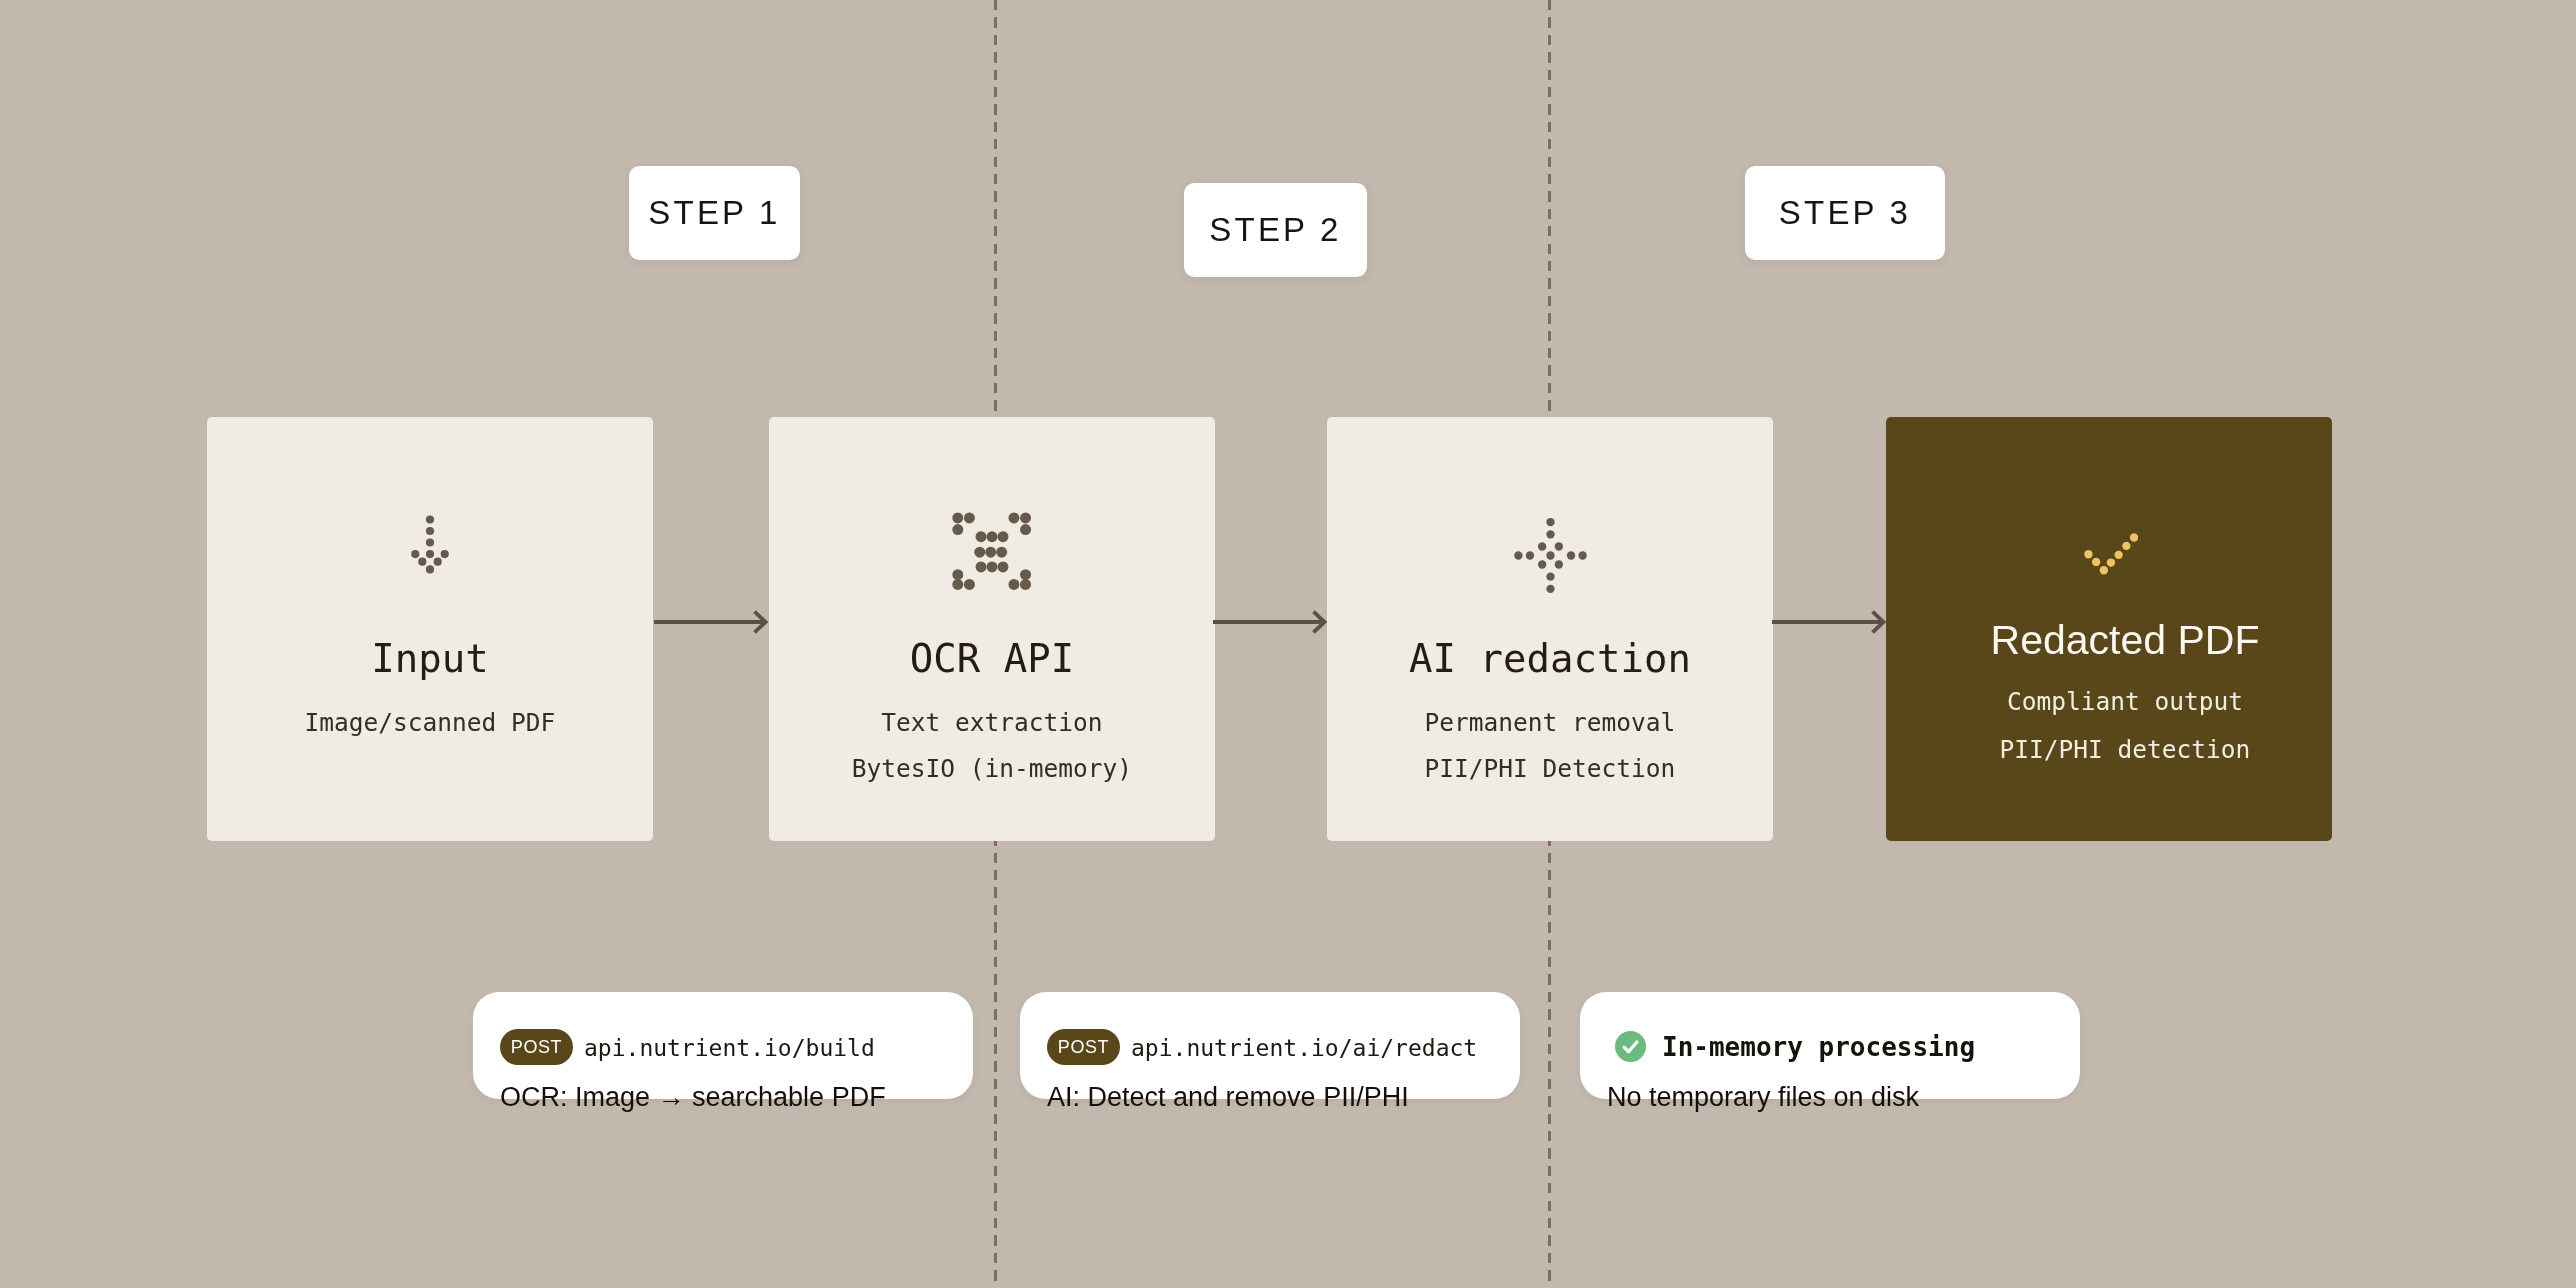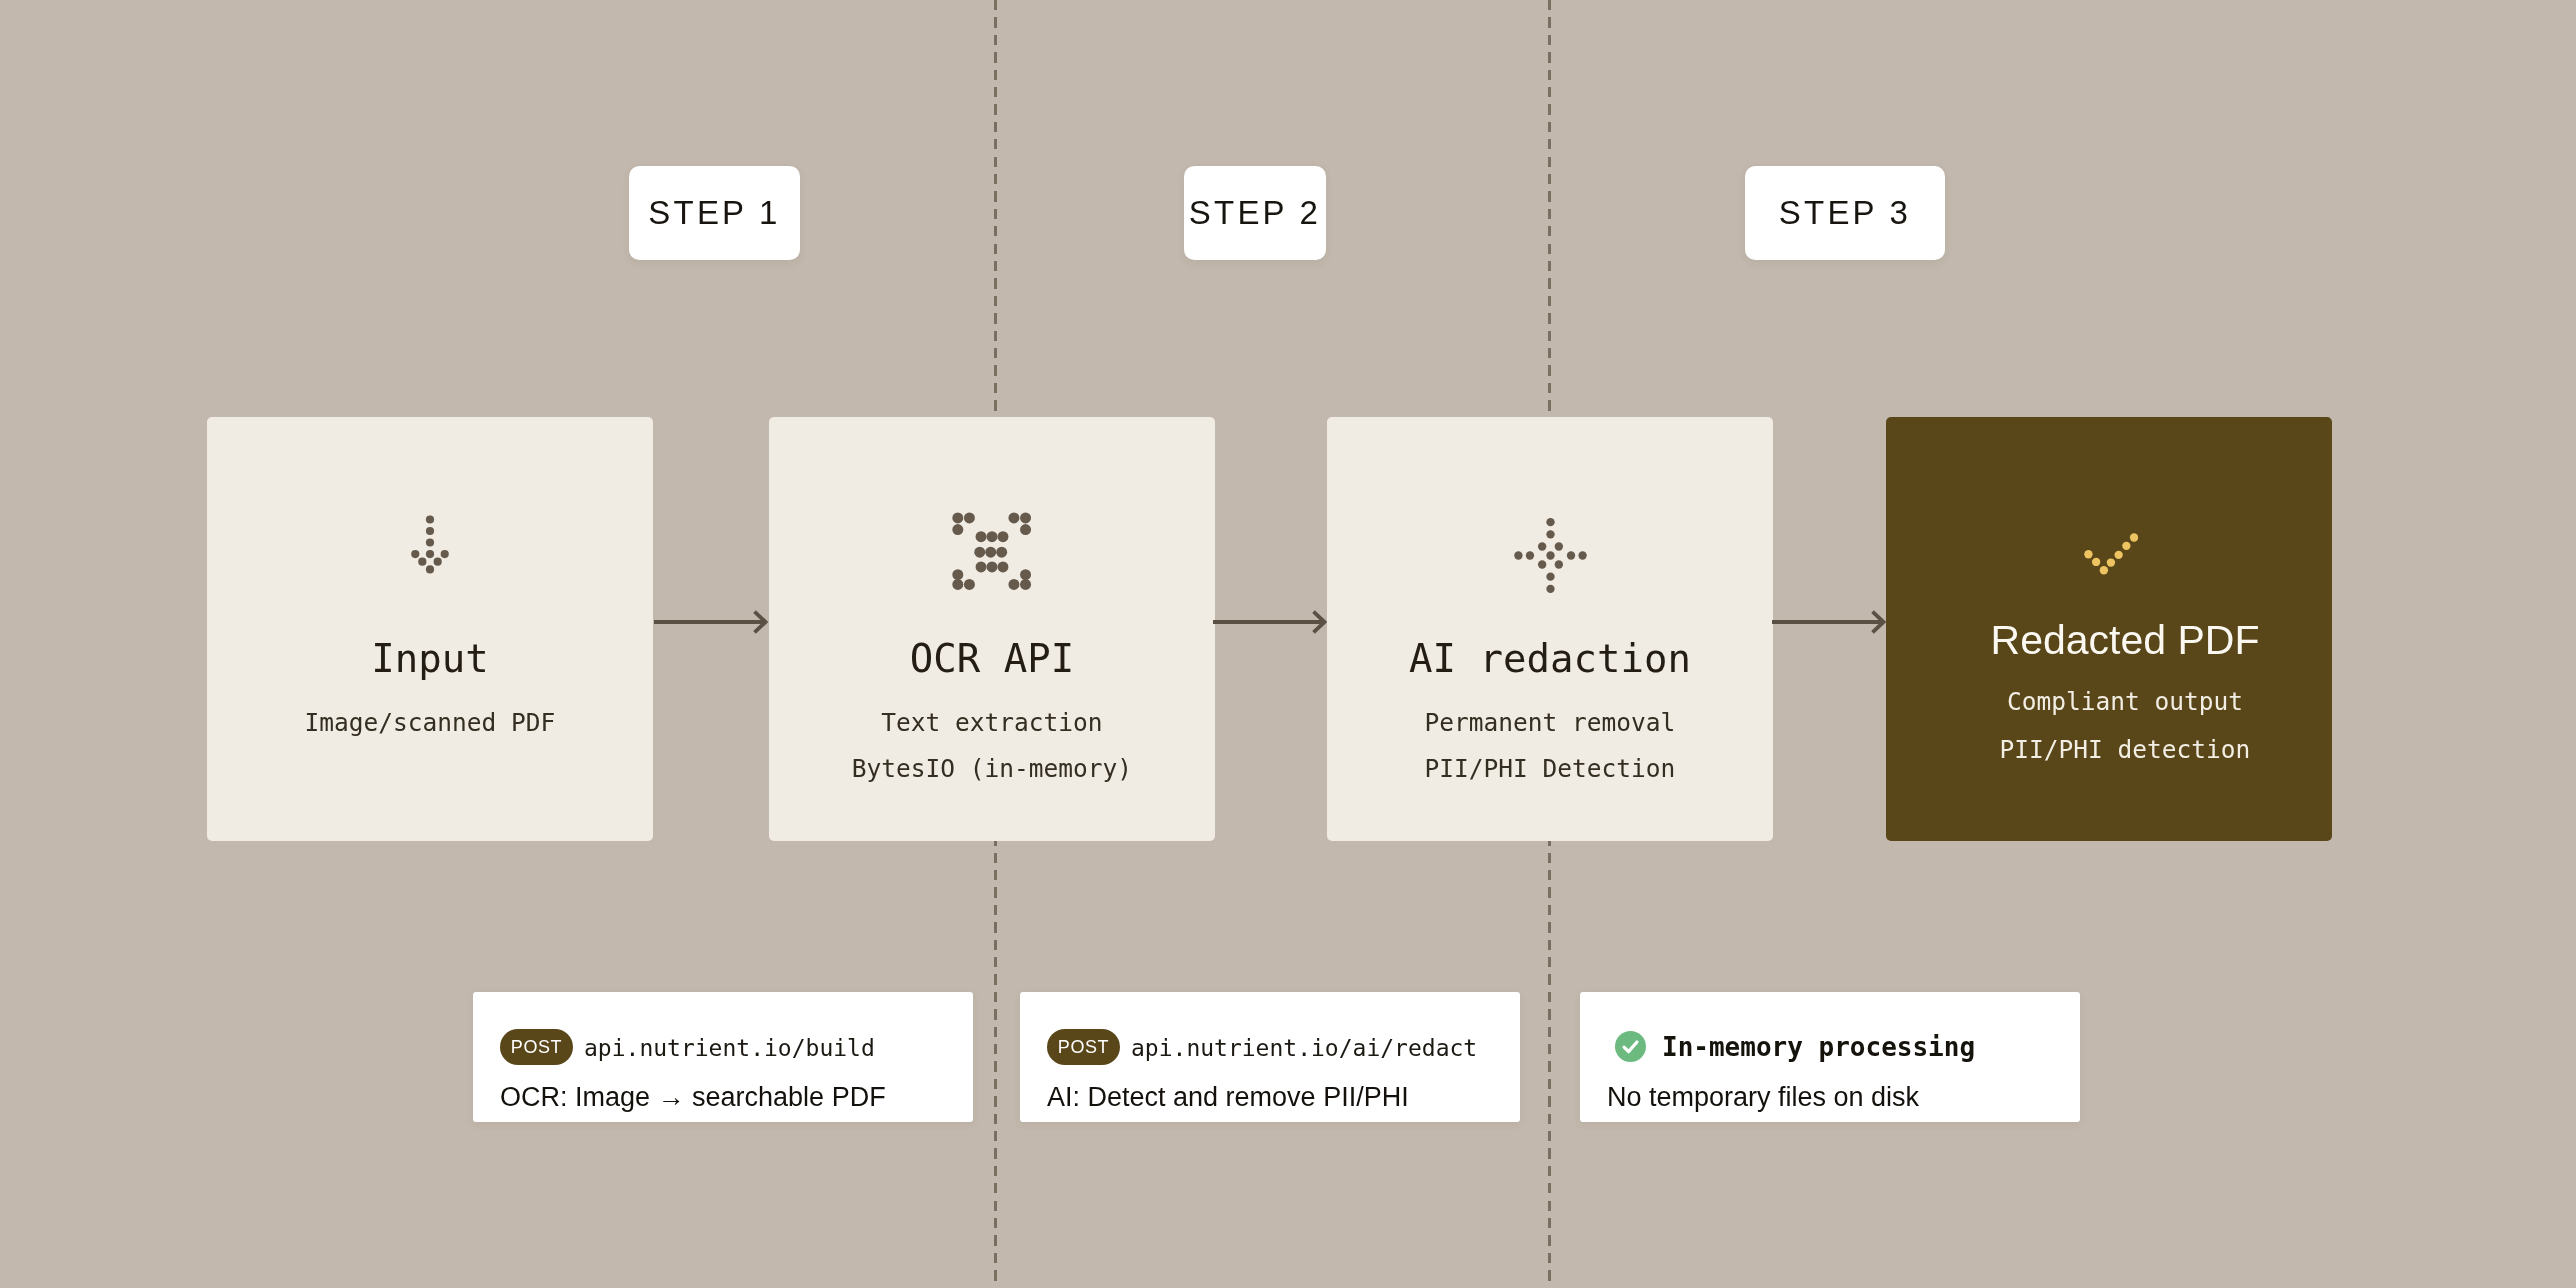--- a/index.html
+++ b/index.html
@@ -56,21 +56,21 @@
     font-size:24.5px;color:#342d21;line-height:46px;white-space:nowrap;
   }
   .card.dark .subs div{color:var(--on-dark-soft);line-height:48px;}
 
   
   .flow-arrow{position:absolute;top:596px;z-index:2;}
   .flow-arrow line,.flow-arrow polyline{stroke:var(--arrow);stroke-width:6;fill:none;}
 
   
   .detail-card{
-    position:absolute;top:992px;width:500px;height:130px;border-radius:3px;
+    position:absolute;top:992px;width:500px;height:107px;border-radius:26px;
     background:var(--white);z-index:3;box-shadow:0 2.6px 9px rgba(60,50,35,.06);
   }
   .method-badge{
     position:absolute;left:27px;top:37px;width:73px;height:36px;border-radius:18px;
     background:var(--olive);display:flex;align-items:center;justify-content:center;
   }
   .method-badge span{font-size:18px;color:var(--white);letter-spacing:0.6px;}
   .endpoint{
     position:absolute;left:111px;top:43px;
     font-family:"DejaVu Sans Mono","Liberation Mono",monospace;
@@ -96,21 +96,21 @@
 <body>
 
 <div class="stage">
 
   <div class="dash-line" style="left:994px;"></div>
   <div class="dash-line" style="left:1548px;"></div>
 
   <div class="step-pill" style="left:629px;width:171px;">
     <span>STEP 1</span>
   </div>
-  <div class="step-pill" style="left:1184px;width:142px;">
+  <div class="step-pill" style="left:1184px;width:183px;margin-top:17px;">
     <span>STEP 2</span>
   </div>
   <div class="step-pill" style="left:1745px;width:200px;">
     <span>STEP 3</span>
   </div>
 
   <div class="card" style="left:207px;">
     <div class="icon-wrap" style="top:98px;">
       <svg class="dot-icon" width="52" height="64" viewBox="0 0 80 100">
           <circle cx="40" cy="7" r="6.4"></circle>

